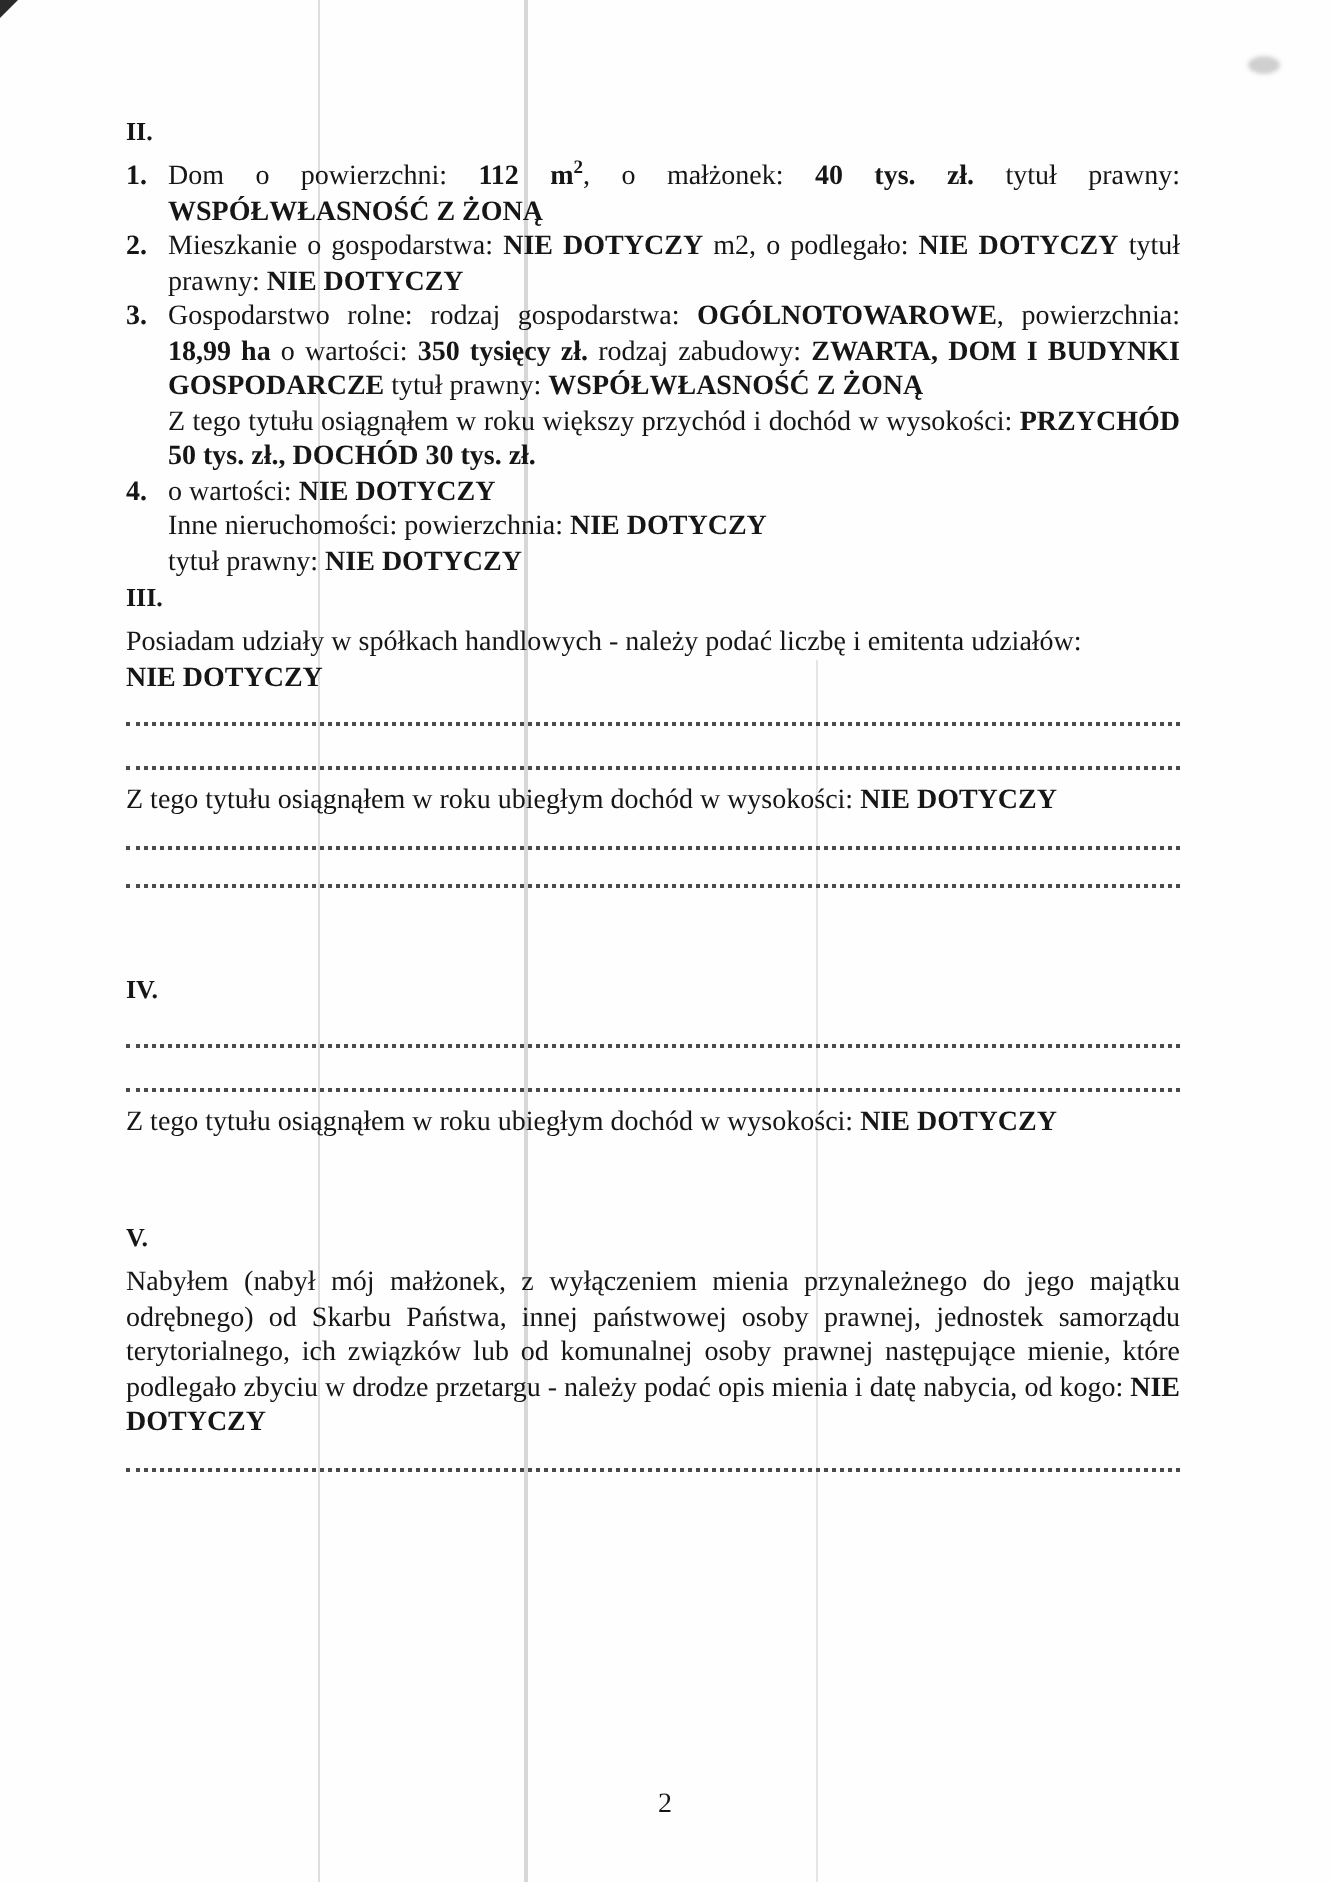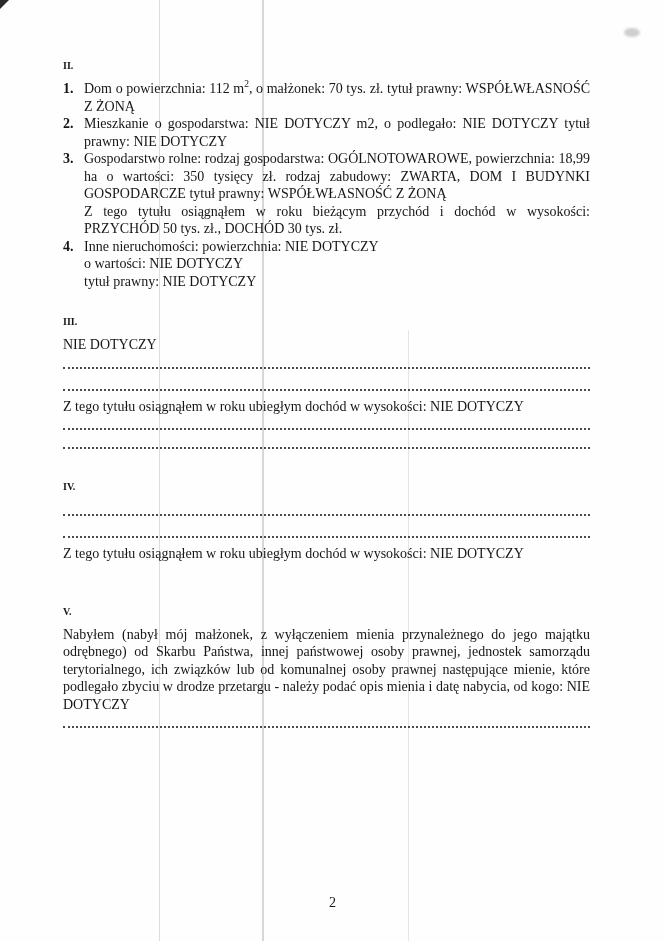--- a/index.html
+++ b/index.html
@@ -27,31 +27,31 @@
   .smudge {
     position: absolute; top: 28px; left: 624px; width: 16px; height: 9px;
     background: rgba(120,120,125,0.35); border-radius: 50%; filter: blur(1px);
   }
   
   .content {
     position: absolute; top: 57px; left: 63px; width: 527px;
     font-size: 14px; line-height: 17.5px;
   }
   .sec {
-    font-size: 10px; font-weight: bold;
+    font-size: 13px; font-weight: bold;
     margin: 0 0 5px 0; line-height: 18px;
   }
   .section { margin: 0; }
-  #sec3 { margin-top: 23px; }
-  #sec4 { margin-top: 29px; }
+  #sec3 { }
+  #sec4 { margin-top: 42px; }
   #sec5 { margin-top: 40px; }
   .item { position: relative; padding-left: 21px; }
   .num { position: absolute; left: 0; top: 0; font-weight: bold; }
   .para { margin: 0; text-align: justify; }
-  .b { font-weight: normal; }
+  .b { font-weight: bold; }
   sup { font-size: 0.68em; line-height: 0; }
   .dots {
     height: 13px;
     border-bottom: 2px dotted #4a4a4a;
     margin: 0 0 7px 0;
   }
   .dots.tight { margin-bottom: 4px; }
   .page-number {
     position: absolute; left: 0; right: 0; bottom: 30px;
     text-align: center; font-size: 14px;
@@ -68,44 +68,45 @@
   <div class="corner"></div>
   <div class="smudge"></div>
 
   <div class="content">
 
     <div class="section" id="sec2">
       <h2 class="sec">II.</h2>
 
       <div class="item">
         <span class="num">1.</span>
-        <p class="para"><span>Dom o powierzchnia: </span><span class="b">112 m</span><sup class="b">2</sup><span>, o małżonek: </span><span class="b">70 tys. zł.</span><span> tytuł prawny: </span><span class="b">WSPÓŁWŁASNOŚĆ Z ŻONĄ</span></p>
+        <p class="para"><span>Dom o powierzchni: </span><span class="b">112 m</span><sup class="b">2</sup><span>, o małżonek: </span><span class="b">40 tys. zł.</span><span> tytuł prawny: </span><span class="b">WSPÓŁWŁASNOŚĆ Z ŻONĄ</span></p>
       </div>
 
       <div class="item">
         <span class="num">2.</span>
         <p class="para"><span>Mieszkanie o gospodarstwa: </span><span class="b">NIE DOTYCZY</span><span> m2, o podlegało: </span><span class="b">NIE DOTYCZY</span><span> tytuł prawny: </span><span class="b">NIE DOTYCZY</span></p>
       </div>
 
       <div class="item">
         <span class="num">3.</span>
         <p class="para"><span>Gospodarstwo rolne:  rodzaj gospodarstwa: </span><span class="b">OGÓLNOTOWAROWE</span><span>, powierzchnia: </span><span class="b">18,99 ha</span><span> o wartości: </span><span class="b">350 tysięcy zł.</span><span> rodzaj zabudowy: </span><span class="b">ZWARTA, DOM I BUDYNKI GOSPODARCZE</span><span> tytuł prawny: </span><span class="b">WSPÓŁWŁASNOŚĆ Z ŻONĄ</span></p>
-        <p class="para"><span>Z tego tytułu osiągnąłem w roku bieżącym przychód i dochód w wysokości: </span><span class="b">PRZYCHÓD 50 tys. zł., DOCHÓD 30 tys. zł.</span></p>
+        <p class="para"><span>Z tego tytułu osiągnąłem w roku większy przychód i dochód w wysokości: </span><span class="b">PRZYCHÓD 50 tys. zł., DOCHÓD 30 tys. zł.</span></p>
       </div>
 
       <div class="item">
         <span class="num">4.</span>
+        <p class="para"><span>o wartości: </span><span class="b">NIE DOTYCZY</span></p>
         <p class="para"><span>Inne nieruchomości:  powierzchnia: </span><span class="b">NIE DOTYCZY</span></p>
-        <p class="para"><span>o wartości: </span><span class="b">NIE DOTYCZY</span></p>
         <p class="para"><span>tytuł prawny: </span><span class="b">NIE DOTYCZY</span></p>
       </div>
     </div>
 
     <div class="section" id="sec3">
       <h2 class="sec">III.</h2>
+      <p class="para"><span>Posiadam udziały w spółkach handlowych - należy podać liczbę i emitenta udziałów:</span></p>
       <p class="para"><span class="b">NIE DOTYCZY</span></p>
       <div class="dots"></div>
       <div class="dots"></div>
       <p class="para"><span>Z tego tytułu osiągnąłem w roku ubiegłym dochód w wysokości: </span><span class="b">NIE DOTYCZY</span></p>
       <div class="dots tight"></div>
       <div class="dots"></div>
     </div>
 
     <div class="section" id="sec4">
       <h2 class="sec">IV.</h2>

